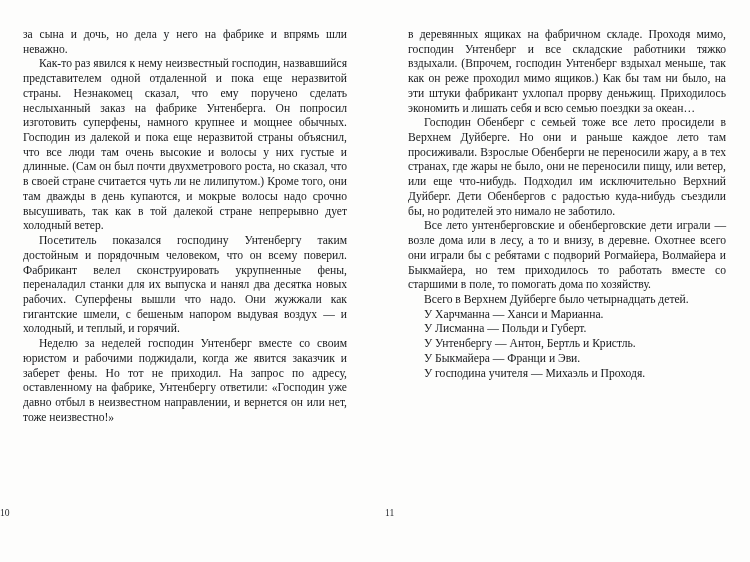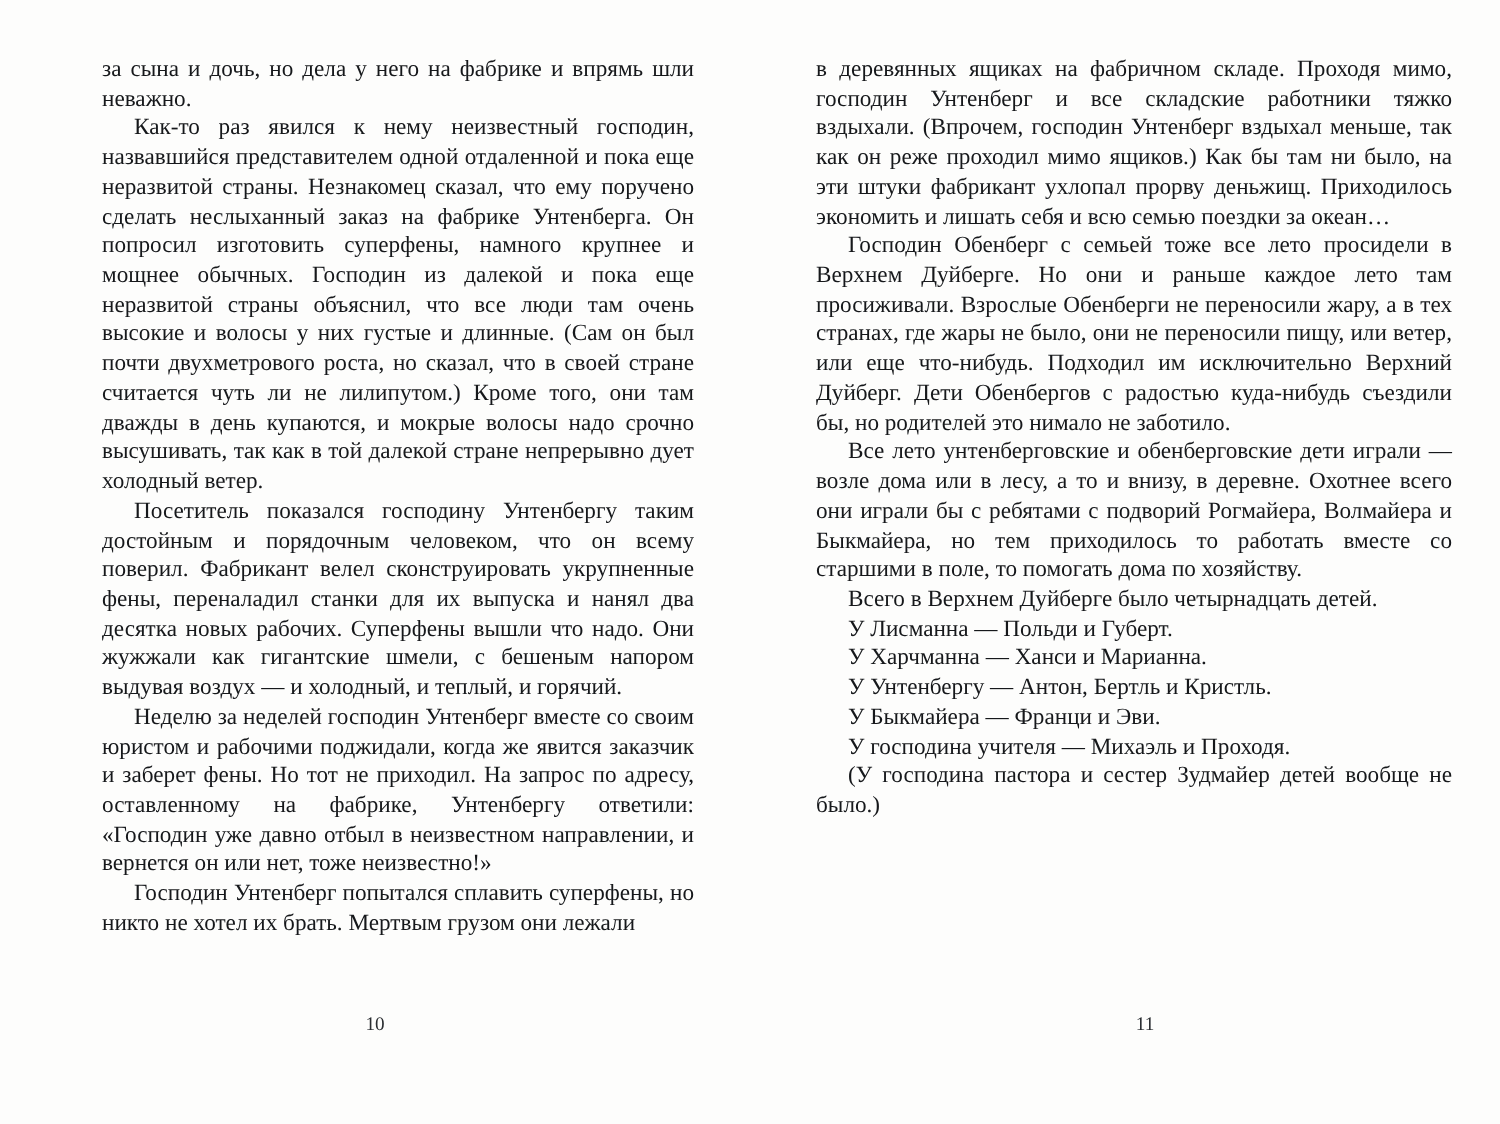--- a/index.html
+++ b/index.html
@@ -22,21 +22,21 @@
     box-sizing: border-box;
   }
   .page {
     position: relative;
     box-sizing: border-box;
     height: 562px;
     flex: 1 1 50%;
     background: transparent;
   }
   .page-left {
-    padding: 28px 28px 0 51px;
+    padding: 28px 28px 0 23px;
   }
   .page-right {
     padding: 28px 24px 0 33px;
   }
   .textblock {
     width: 100%;
     font-size: 11.6px;
     line-height: 14.72px;
     color: #16181b;
     text-align: justify;
@@ -49,53 +49,50 @@
     hyphens: manual;
   }
   .textblock p.cont {
     text-indent: 0;
   }
   .pagenum {
     position: absolute;
     bottom: 44px;
     left: 0;
     width: 100%;
-    text-align: center;
     font-size: 9.6px;
     color: #2a2d31;
     font-family: "Liberation Serif", "DejaVu Serif", serif;
   }
   .page-left .pagenum { padding-right: 24px; }
   .page-right .pagenum { padding-left: 10px; }
 </style>
 </head>
 <body>
 
 <div class="spread">
 
   <div class="page page-left">
     <div class="textblock" id="left-text">
         <p class="cont">за сына и дочь, но дела у него на фабрике и впрямь шли неважно.</p>
         <p class="">Как-то раз явился к нему неизвестный господин, назвавшийся представителем одной отдаленной и пока еще неразвитой страны. Незнакомец сказал, что ему поручено сделать неслыханный заказ на фабрике Унтенберга. Он попросил изготовить суперфены, намного крупнее и мощнее обычных. Господин из далекой и пока еще неразвитой страны объяснил, что все люди там очень высокие и волосы у них густые и длинные. (Сам он был почти двухметрового роста, но сказал, что в своей стране считается чуть ли не лилипутом.) Кроме того, они там дважды в день купаются, и мокрые волосы надо срочно высушивать, так как в той далекой стране непрерывно дует холодный ветер.</p>
         <p class="">Посетитель показался господину Унтенбергу таким достойным и порядочным человеком, что он всему поверил. Фабрикант велел сконструировать укрупненные фены, переналадил станки для их выпуска и нанял два десятка новых рабочих. Суперфены вышли что надо. Они жужжали как гигантские шмели, с бешеным напором выдувая воздух — и холодный, и теплый, и горячий.</p>
         <p class="">Неделю за неделей господин Унтенберг вместе со своим юристом и рабочими поджидали, когда же явится заказчик и заберет фены. Но тот не приходил. На запрос по адресу, оставленному на фабрике, Унтенбергу ответили: «Господин уже давно отбыл в неизвестном направлении, и вернется он или нет, тоже неизвестно!»</p>
-        <p class="">Господин Унтенберг попытался сплавить суперфены, но никто не хотел их брать. Мертвым грузом они лежали</p>
       </div>
     <div class="pagenum">10</div>
   </div>
 
   <div class="page page-right">
     <div class="textblock" id="right-text">
         <p class="cont">в деревянных ящиках на фабричном складе. Проходя мимо, господин Унтенберг и все складские работники тяжко вздыхали. (Впрочем, господин Унтенберг вздыхал меньше, так как он реже проходил мимо ящиков.) Как бы там ни было, на эти штуки фабрикант ухлопал прорву деньжищ. Приходилось экономить и лишать себя и всю семью поездки за океан…</p>
         <p class="">Господин Обенберг с семьей тоже все лето просидели в Верхнем Дуйберге. Но они и раньше каждое лето там просиживали. Взрослые Обенберги не переносили жару, а в тех странах, где жары не было, они не переносили пищу, или ветер, или еще что-нибудь. Подходил им исключительно Верхний Дуйберг. Дети Обенбергов с радостью куда-нибудь съездили бы, но родителей это нимало не заботило.</p>
         <p class="">Все лето унтенберговские и обенберговские дети играли — возле дома или в лесу, а то и внизу, в деревне. Охотнее всего они играли бы с ребятами с подворий Рогмайера, Волмайера и Быкмайера, но тем приходилось то работать вместе со старшими в поле, то помогать дома по хозяйству.</p>
         <p class="">Всего в Верхнем Дуйберге было четырнадцать детей.</p>
+        <p class="">У Харчманна — Ханси и Марианна.</p>
         <p class="">У Лисманна — Польди и Губерт.</p>
-        <p class="">У Харчманна — Ханси и Марианна.</p>
         <p class="">У Унтенбергу — Антон, Бертль и Кристль.</p>
         <p class="">У Быкмайера — Франци и Эви.</p>
         <p class="">У господина учителя — Михаэль и Проходя.</p>
-        <p class="">(У господина пастора и сестер Зудмайер детей вообще не было.)</p>
       </div>
     <div class="pagenum">11</div>
   </div>
 
 </div>
 
 </body></html>

